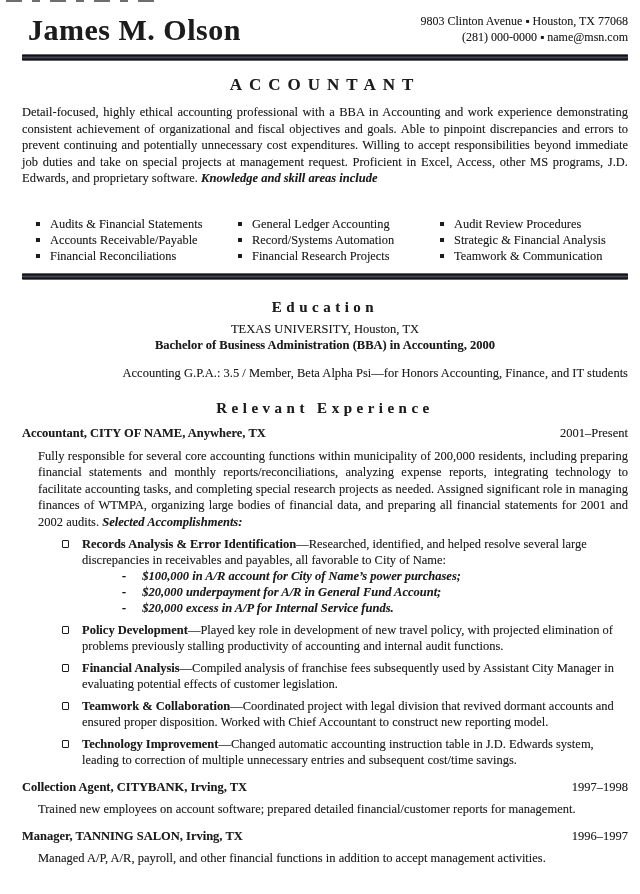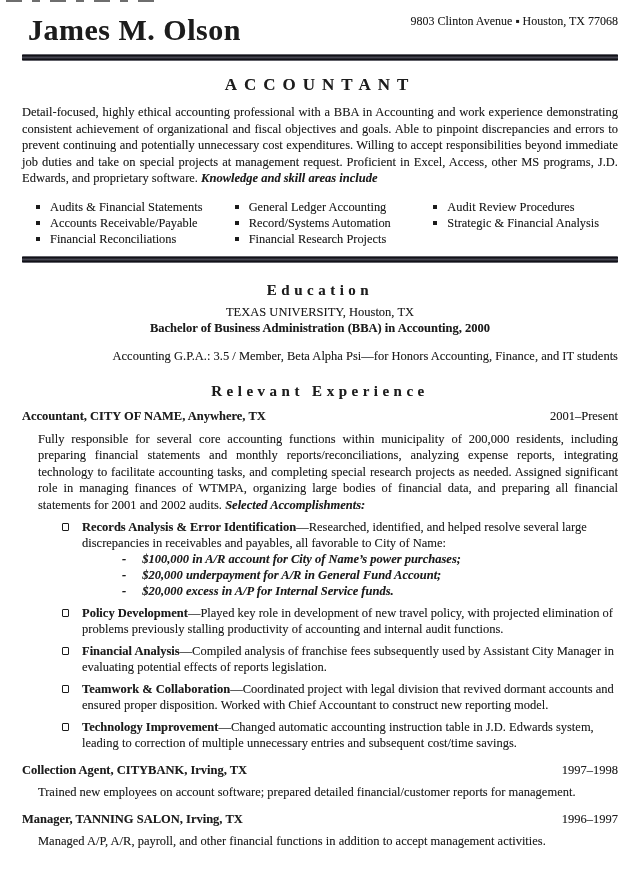--- a/index.html
+++ b/index.html
@@ -4,21 +4,21 @@
 <style>
   html, body { margin: 0; padding: 0; }
   body {
     width: 640px; height: 894px;
     background: #ffffff;
     font-family: "Liberation Serif", serif;
     color: #1c1c1c;
     overflow: hidden;
     text-shadow: 0 0 0.6px rgba(25,25,25,0.35);
   }
-  .page { position: relative; padding: 8px 22px 0 22px; }
+  .page { position: relative; padding: 8px 12px 0 22px; }
 
   .edge-dashes {
     position: absolute; top: 0; left: 6px;
     width: 150px; height: 2px;
     background: repeating-linear-gradient(to right, #4a4a4a 0 16px, transparent 16px 26px, #4a4a4a 26px 34px, transparent 34px 44px);
     opacity: .8;
   }
 
   
   .header { display: flex; justify-content: space-between; align-items: flex-start; padding-top: 4px; }
@@ -32,21 +32,21 @@
   }
 
   
   .doc-title { text-align: center; font-size: 17px; font-weight: bold; letter-spacing: 7px; margin-top: 14px; line-height: 20px; }
 
   
   .summary { font-size: 12.5px; line-height: 16.5px; text-align: justify; margin-top: 9px; }
   .emph { font-weight: bold; font-style: italic; }
 
   
-  .skills { display: flex; margin-top: 12px; }
+  .skills { display: flex; margin-top: 29px; }
   .skills .col { flex: 1; }
   .skill-item { display: flex; font-size: 12.4px; line-height: 16px; }
   .sq { width: 4px; height: 4px; background: #1c1c1c; margin: 6px 10px 0 14px; flex: none; }
 
   .rule-2 { margin-top: 9px; }
 
   
   .section-heading { text-align: center; font-size: 15px; font-weight: bold; letter-spacing: 4.5px; margin-top: 18px; line-height: 19px; }
 
   
@@ -74,20 +74,21 @@
 </head>
 <body>
 
 <div class="page">
   <div class="edge-dashes"></div>
 
   <div class="header">
     <div class="name">James M. Olson</div>
     <div class="contact">
       <div>9803 Clinton Avenue ▪ Houston, TX 77068</div>
+      <div>(281) 000-0000 ▪ name@msn.com</div>
     </div>
   </div>
   <div class="rule"></div>
 
   <div class="doc-title">ACCOUNTANT</div>
 
   <div class="summary">
     <span>Detail-focused, highly ethical accounting professional with a BBA in Accounting and work experience demonstrating consistent achievement of organizational and fiscal objectives and goals. Able to pinpoint discrepancies and errors to prevent continuing and potentially unnecessary cost expenditures. Willing to accept responsibilities beyond immediate job duties and take on special projects at management request. Proficient in Excel, Access, other MS programs, J.D. Edwards, and proprietary software. </span><span class="emph">Knowledge and skill areas include</span>
   </div>
 
@@ -121,20 +122,24 @@
         </div>
     </div>
     <div class="col">
       <div class="skill-item">
           <span class="sq"></span>
           <span>Audit Review Procedures</span>
         </div>
       <div class="skill-item">
           <span class="sq"></span>
           <span>Strategic &amp; Financial Analysis</span>
+        </div>
+      <div class="skill-item">
+          <span class="sq"></span>
+          <span>Teamwork &amp; Communication</span>
         </div>
     </div>
   </div>
 
   <div class="rule rule-2"></div>
 
   <div class="section-heading">Education</div>
   <div class="edu-school">TEXAS UNIVERSITY, Houston, TX</div>
   <div class="edu-degree">Bachelor of Business Administration (BBA) in Accounting, 2000</div>
   <div class="edu-details">Accounting G.P.A.: 3.5 / Member, Beta Alpha Psi—for Honors Accounting, Finance, and IT students</div>
@@ -165,21 +170,21 @@
       <span class="sub-dash">-</span>
       <span>$20,000 excess in A/P for Internal Service funds.</span>
     </div>
 
   <div class="acc-item">
     <span class="osq"></span>
     <span><span class="acc-lead">Policy Development</span><span>—Played key role in development of new travel policy, with projected elimination of problems previously stalling productivity of accounting and internal audit functions.</span></span>
   </div>
   <div class="acc-item">
     <span class="osq"></span>
-    <span><span class="acc-lead">Financial Analysis</span><span>—Compiled analysis of franchise fees subsequently used by Assistant City Manager in evaluating potential effects of reports legislation.</span></span>
+    <span><span class="acc-lead">Financial Analysis</span><span>—Compiled analysis of franchise fees subsequently used by Assistant City Manager in evaluating potential effects of customer legislation.</span></span>
   </div>
   <div class="acc-item">
     <span class="osq"></span>
     <span><span class="acc-lead">Teamwork &amp; Collaboration</span><span>—Coordinated project with legal division that revived dormant accounts and ensured proper disposition. Worked with Chief Accountant to construct new reporting model.</span></span>
   </div>
   <div class="acc-item">
     <span class="osq"></span>
     <span><span class="acc-lead">Technology Improvement</span><span>—Changed automatic accounting instruction table in J.D. Edwards system, leading to correction of multiple unnecessary entries and subsequent cost/time savings.</span></span>
   </div>
 

